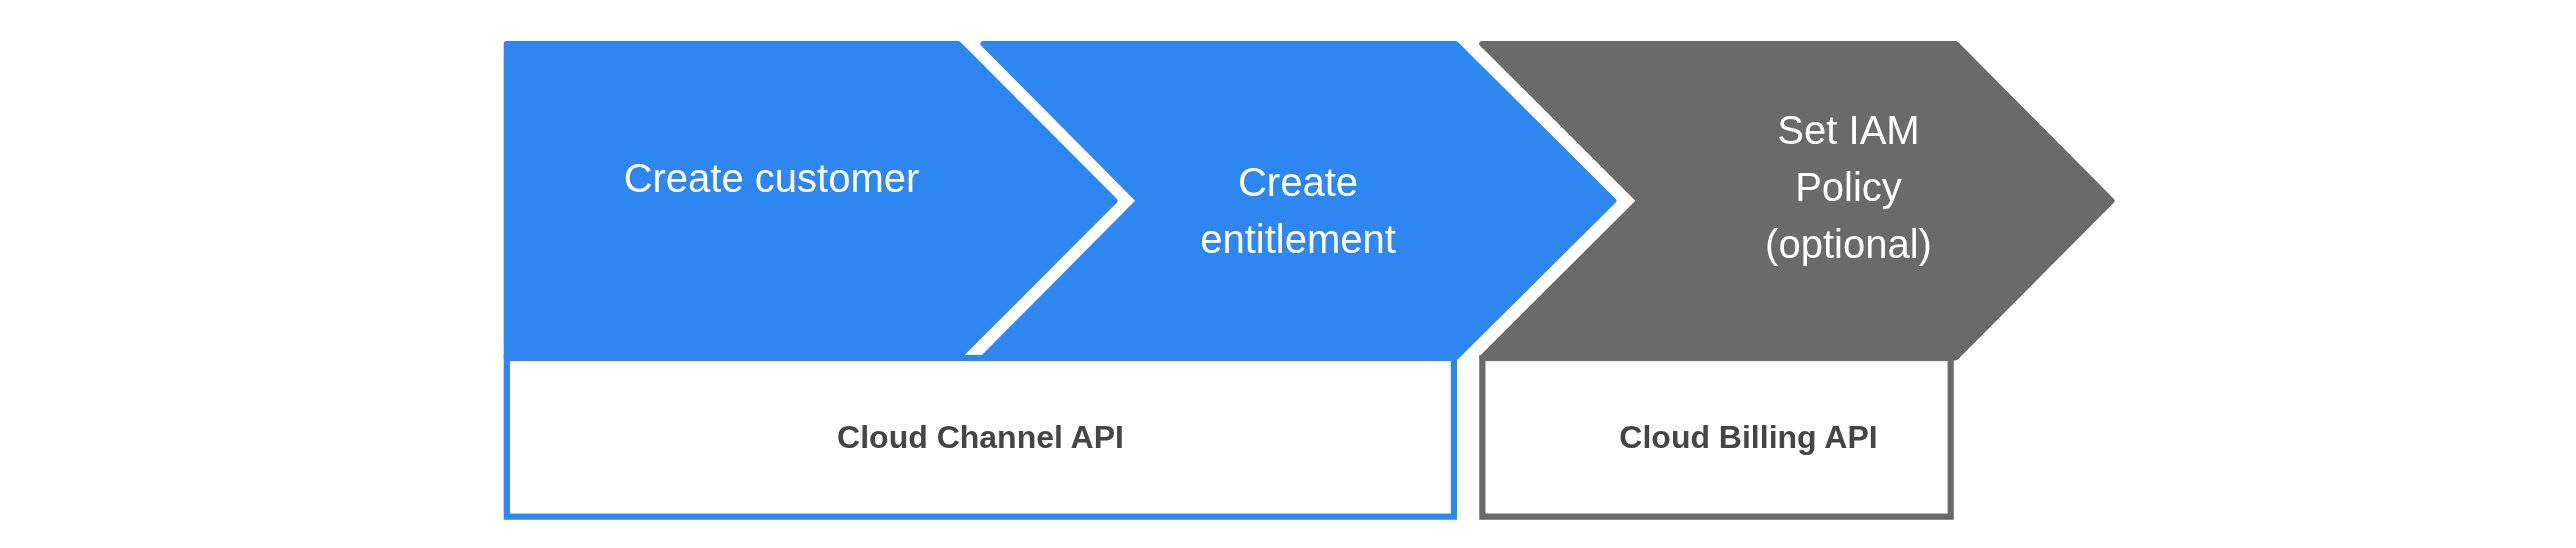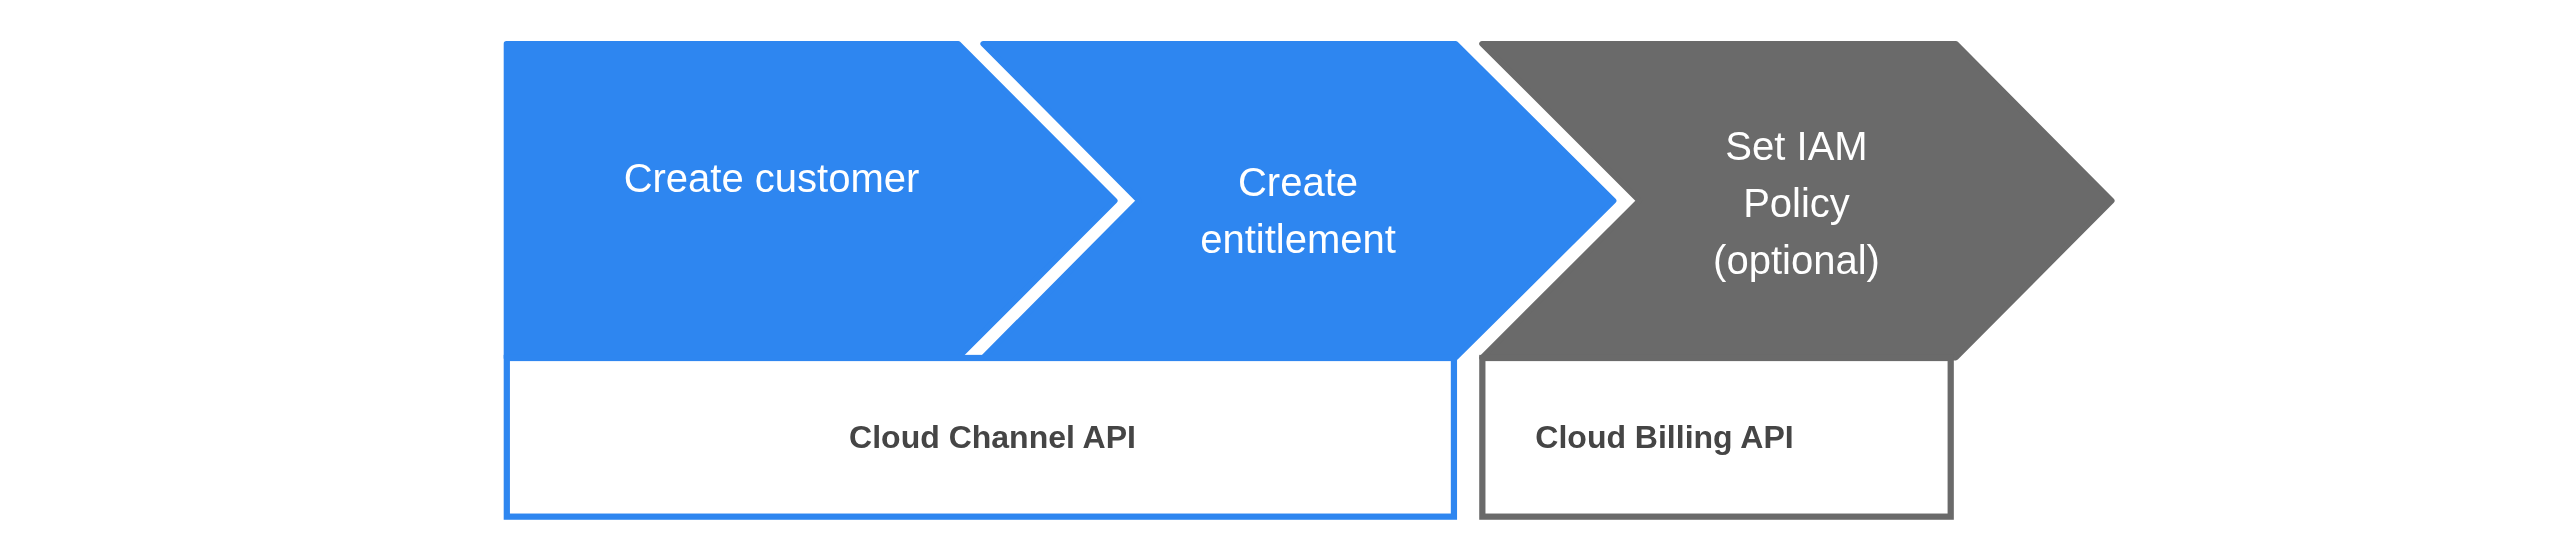--- a/index.html
+++ b/index.html
@@ -61,32 +61,31 @@
   }
   .step-label.pos-1 {
     left: 504px; top: 41px; width: 614px; height: 269px;
     padding: 6.2px 79px 0 0;
   }
   .step-label.pos-2 {
     left: 980px; top: 41px; width: 636px; height: 319px;
     padding-top: 20px;
   }
   .step-label.pos-3 {
-    left: 1479px; top: 41px; width: 635px; height: 279px;
+    left: 1531px; top: 41px; width: 635px; height: 279px;
     padding-top: 13px;
-    margin-top: 16px;
   }
   .api-label {
     color: var(--api_text, #454545);
     font-size: 32px;
     line-height: 37px;
     font-weight: 700;
   }
-  .api-label.pos-1 { left: 516px; top: 355px; width: 953px; height: 165px; }
-  .api-label.pos-2 { left: 1418px; top: 355px; width: 475px; height: 165px; padding-left: 18px; }
+  .api-label.pos-1 { left: 504px; top: 355px; width: 953px; height: 165px; }
+  .api-label.pos-2 { left: 1502px; top: 355px; width: 475px; height: 165px; padding-left: 18px; }
 </style>
 </head>
 <body>
 
 <div class="canvas">
 
   <svg viewBox="0 0 3718 792" aria-hidden="true">
 
     <polygon class="shape-blue" points="731,63 1383,63 1609,289.5 1383,516 731,516"></polygon>
 

